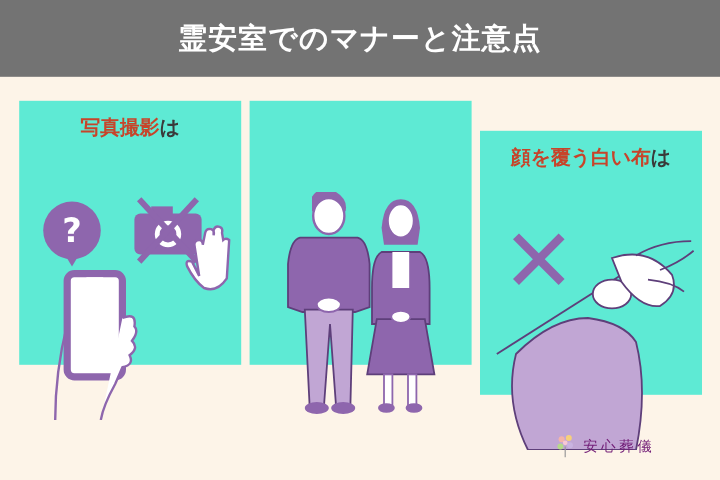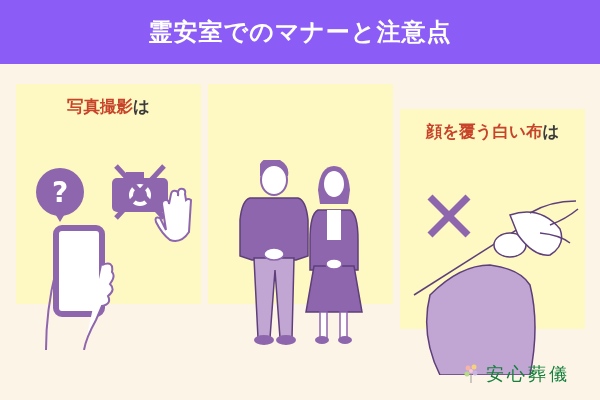--- a/index.html
+++ b/index.html
@@ -1,25 +1,25 @@
 <!DOCTYPE html>
 <html><head>
 <meta charset="utf-8">
 <style>
   * { margin:0; padding:0; box-sizing:border-box; }
   body { width:600px; height:400px; background:#fdf4e8; font-family:"DejaVu Sans","Liberation Sans",sans-serif; position:relative; overflow:hidden; }
-  .header { position:absolute; left:0; top:0; width:600px; height:64px; background:#8b5cf6; display:flex; align-items:center; justify-content:center; }
+  .header { position:absolute; left:0; top:0; width:600px; height:64px; background:#737373; display:flex; align-items:center; justify-content:center; }
   .header h1 { color:#fff; font-size:24px; font-weight:bold; letter-spacing:1px; }
-  .panel { position:absolute; top:84px; width:185px; height:220px; background:#fef9c3; }
+  .panel { position:absolute; top:84px; width:185px; height:220px; background:#5eead4; }
   .p1 { left:16px; } .p2 { left:208px; } .p3 { left:400px;margin-top:25px; }
   .title { position:absolute; top:10px; left:0; width:100%; text-align:center; font-size:16.5px; font-weight:bold; color:#3a3a3a; line-height:26px; }
   .title .hl { color:#c7442a; }
   .illus { position:absolute; left:0; top:76px; width:185px; height:190px; }
   .brand { position:absolute; left:464px; top:362px; display:flex; align-items:center; gap:6px; }
-  .brand .name { color:#15803d; font-size:18px; letter-spacing:3px; font-family:"DejaVu Serif",serif; }
+  .brand .name { color:#701a75; font-size:12px; letter-spacing:3px; font-family:"DejaVu Serif",serif; }
 </style>
 </head>
 <body>
 
 <div class="header">
   <h1>霊安室でのマナーと注意点</h1>
 </div>
 
 <div class="panel p1">
   <div class="title">

